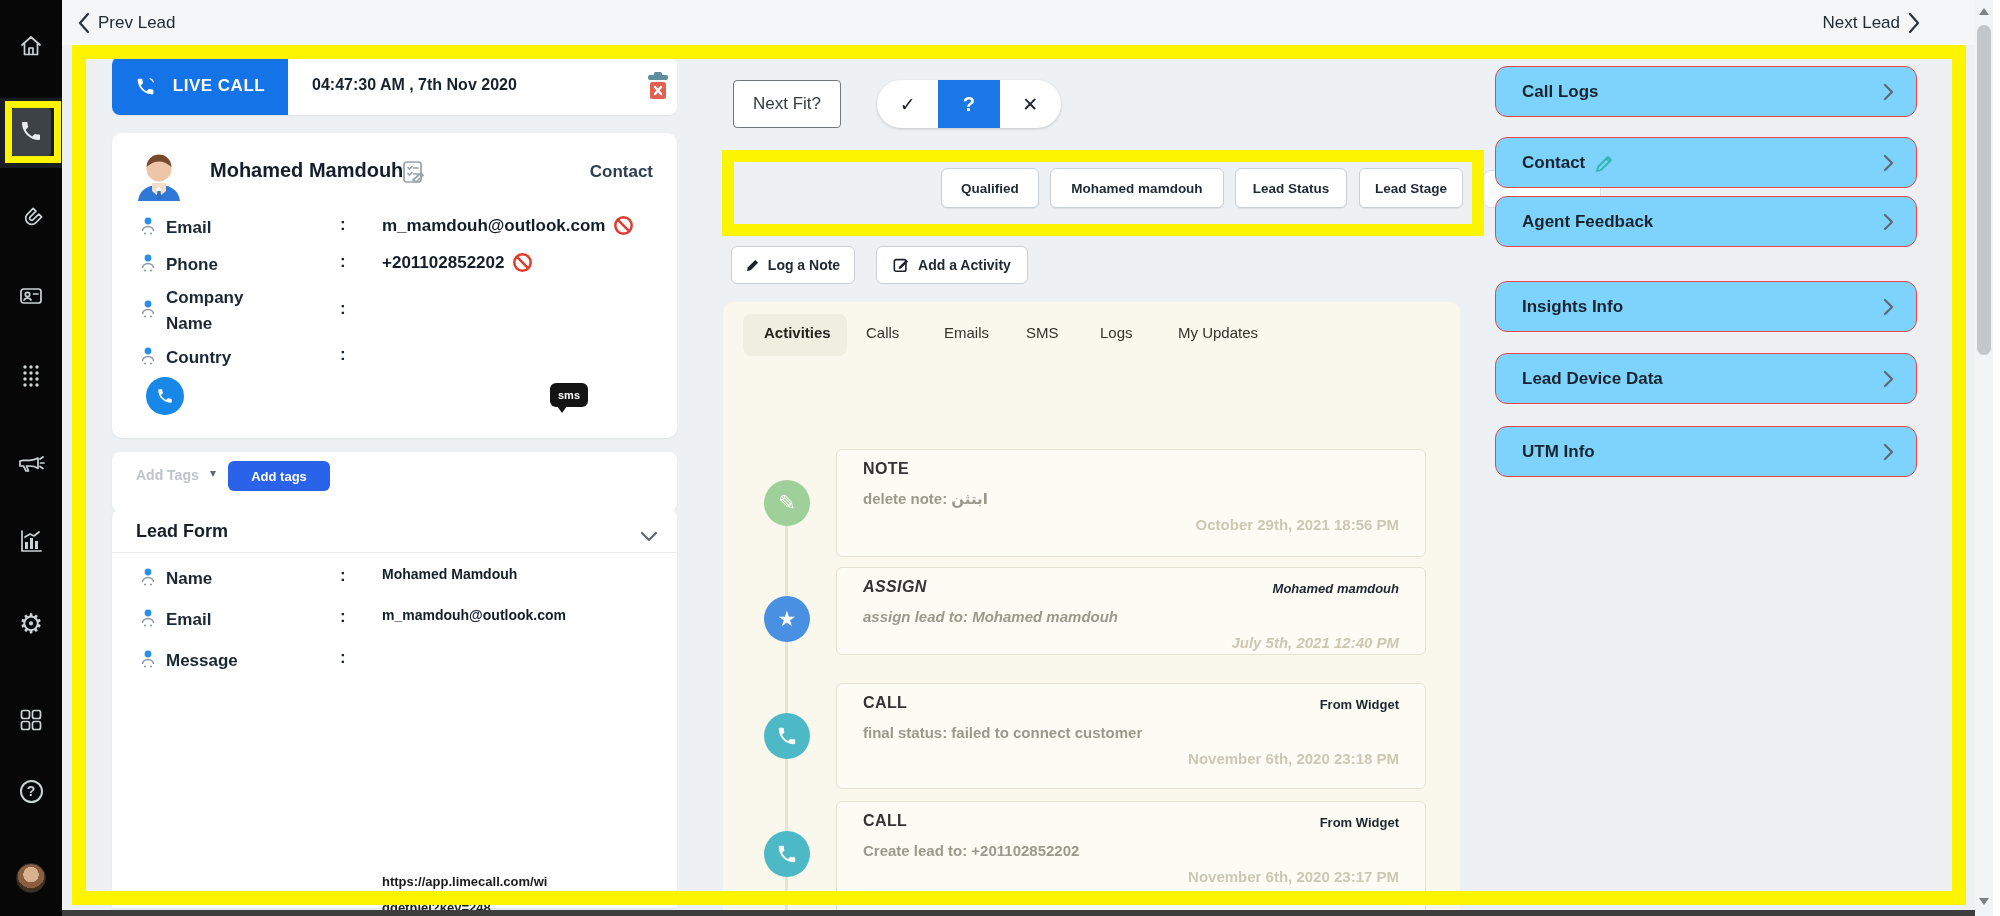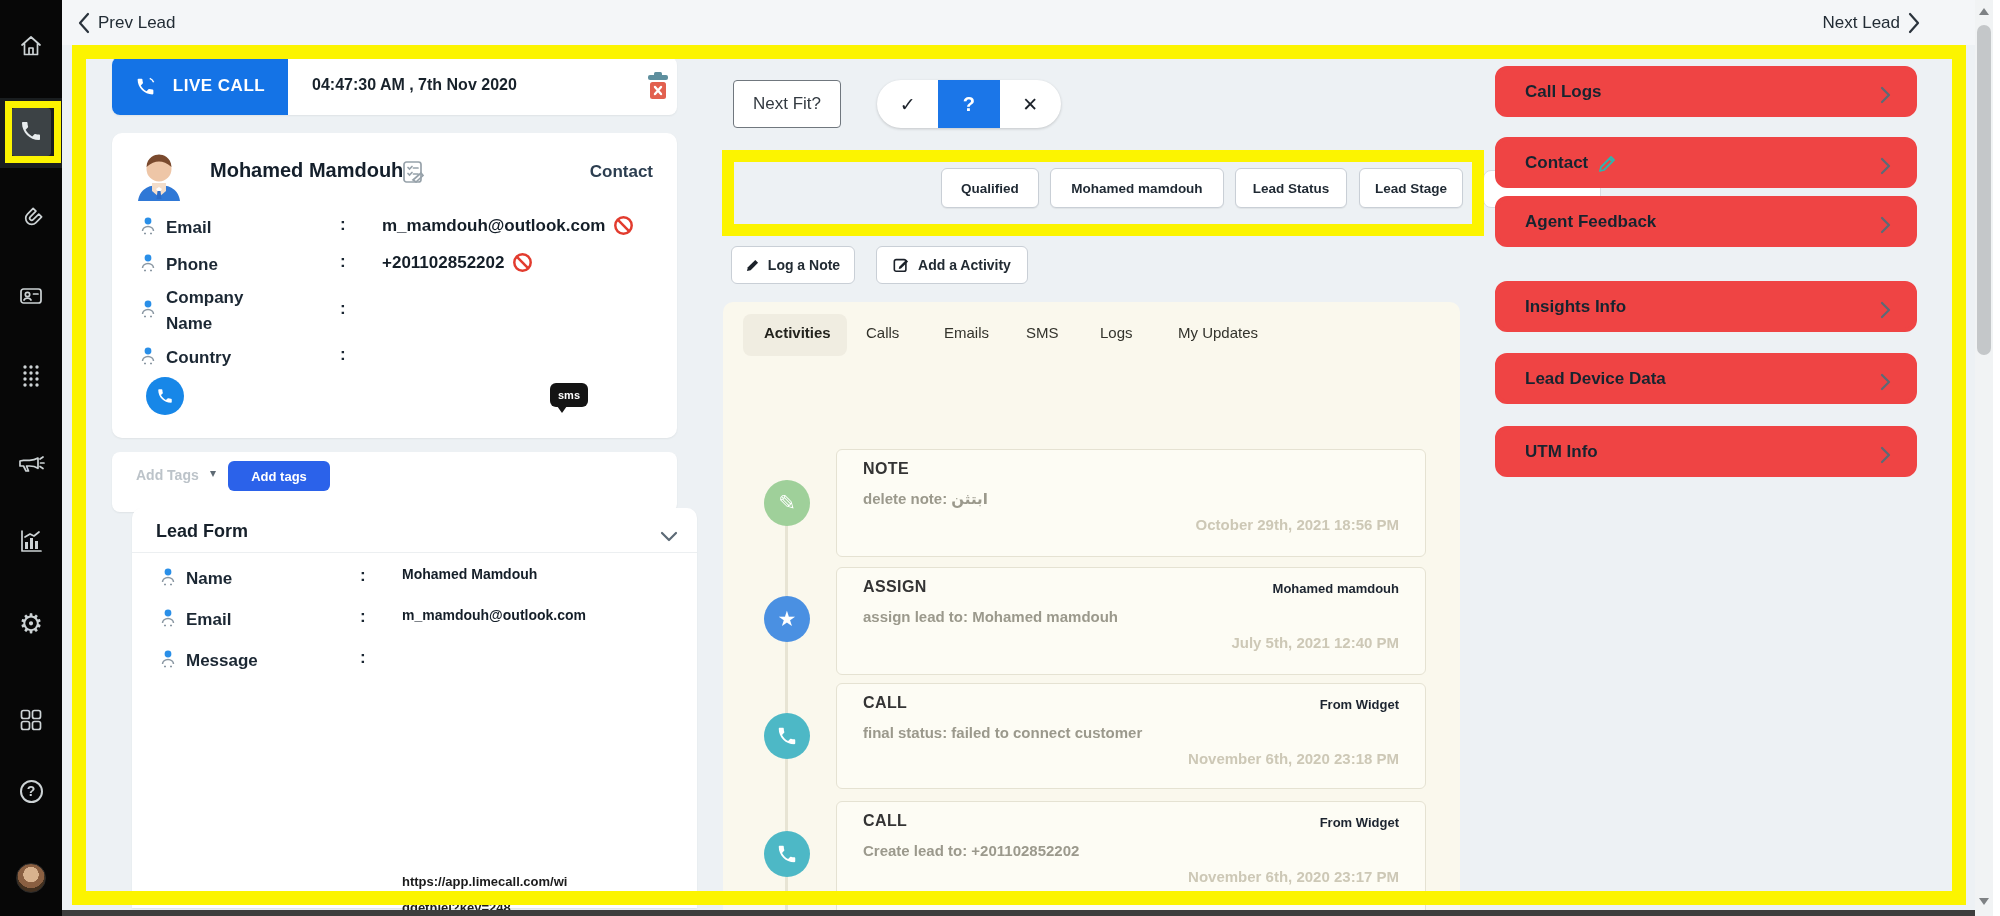--- a/index.html
+++ b/index.html
@@ -74,21 +74,21 @@
   .tab-active-pill{position:absolute;left:20px;top:12px;width:104px;height:42px;background:#f0ede1;border-radius:8px;}
   .tl-line{position:absolute;left:62px;top:178px;width:3px;height:436px;background:#e7e4d4;}
   .tl-icon{position:absolute;left:41px;width:46px;height:46px;border-radius:50%;display:flex;align-items:center;justify-content:center;color:#fff;}
   .tl-card{position:absolute;left:113px;width:590px;background:#fdfcf4;border:1px solid #e5e2d2;border-radius:6px;}
   .tl-title{position:absolute;left:26px;top:10px;font-size:16px;font-weight:bold;color:#343434;letter-spacing:.4px;}
   .tl-meta{position:absolute;right:26px;top:13px;font-size:13px;font-weight:800;color:#1d2530;}
   .tl-body{position:absolute;left:26px;top:40px;font-size:15px;font-weight:bold;color:#9b998c;}
   .tl-date{position:absolute;right:26px;top:66px;font-size:15px;font-weight:bold;color:#cdc8b6;}
 
   
-  .rp-card{position:absolute;left:1495px;width:422px;height:51px;background:#ef4444;border:4px solid #ef4444;border-radius:12px;display:flex;align-items:center;cursor:pointer;}
+  .rp-card{position:absolute;left:1495px;width:422px;height:51px;background:#7dd3fc;border:1px solid #ef4444;border-radius:12px;display:flex;align-items:center;cursor:pointer;}
   .rp-label{margin-left:26px;font-size:17px;font-weight:800;color:#17242f;display:flex;align-items:center;gap:10px;}
   .rp-chev{position:absolute;right:22px;top:16px;}
   .chev-svg{stroke:#5c6a76;fill:none;stroke-width:2.2;stroke-linecap:round;stroke-linejoin:round;}
   .hidden-popup{position:absolute;left:1483px;top:170px;width:118px;height:38px;background:#fff;border:1px solid #d8dee3;border-radius:8px;}
 
   
   .anno{position:absolute;border-style:solid;border-color:#fcf400;pointer-events:none;z-index:50;}
 
   .blocked-ic{display:inline-block;}
 </style>
@@ -296,21 +296,21 @@
   </div>
 
   <div class="card" style="left:112px;top:452px;width:565px;height:60px;border-radius:8px;">
     <span class="addtags-label">Add Tags</span>
     <span class="caret">▾</span>
     <div class="btn-blue" style="left:116px;top:9px;width:102px;height:30px;">
       <span>Add tags</span>
     </div>
   </div>
 
-  <div class="card" style="left:112px;top:508px;width:565px;height:400px;border-radius:10px 10px 0 0;margin-left:20px;">
+  <div class="card" style="left:112px;top:508px;width:565px;height:400px;border-radius:10px 10px 0 0;">
     <span class="lf-header">Lead Form</span>
     <div class="lf-chevron">
       <svg width="18" height="11" viewBox="0 0 18 11" class="chev-svg">
           <polyline points="2,2 9,9 16,2"></polyline>
         </svg>
     </div>
     <div class="lf-divider"></div>
 
     <div class="crow" style="top:58px;">
       <svg class="pin-ic" width="16" height="19" viewBox="0 0 16 19">
@@ -404,21 +404,21 @@
     </div>
     <div class="tl-card" style="top:147px;height:108px;">
       <span class="tl-title">NOTE</span>
       <span class="tl-body">delete note: ابتثن</span>
       <span class="tl-date">October 29th, 2021 18:56 PM</span>
     </div>
 
     <div class="tl-icon" style="top:294px;background:#4a90e2;">
       <span style="font-size:21px;">★</span>
     </div>
-    <div class="tl-card" style="top:265px;height:108px;">
+    <div class="tl-card" style="top:265px;height:88px;font-style:italic;">
       <span class="tl-title">ASSIGN</span>
       <span class="tl-meta">Mohamed mamdouh</span>
       <span class="tl-body">assign lead to: Mohamed mamdouh</span>
       <span class="tl-date">July 5th, 2021 12:40 PM</span>
     </div>
 
     <div class="tl-icon" style="top:411px;background:#4db8c6;">
       <svg width="22" height="22" viewBox="0 0 24 24">
           <path fill="#ffffff" d="M6.62 10.79c1.44 2.83 3.76 5.14 6.59 6.59l2.2-2.2c.27-.27.67-.36 1.02-.24 1.12.37 2.33.57 3.57.57.55 0 1 .45 1 1V20c0 .55-.45 1-1 1-9.39 0-17-7.61-17-17 0-.55.45-1 1-1h3.5c.55 0 1 .45 1 1 0 1.25.2 2.45.57 3.57.11.35.03.74-.25 1.02l-2.2 2.2z"></path>
         </svg>

